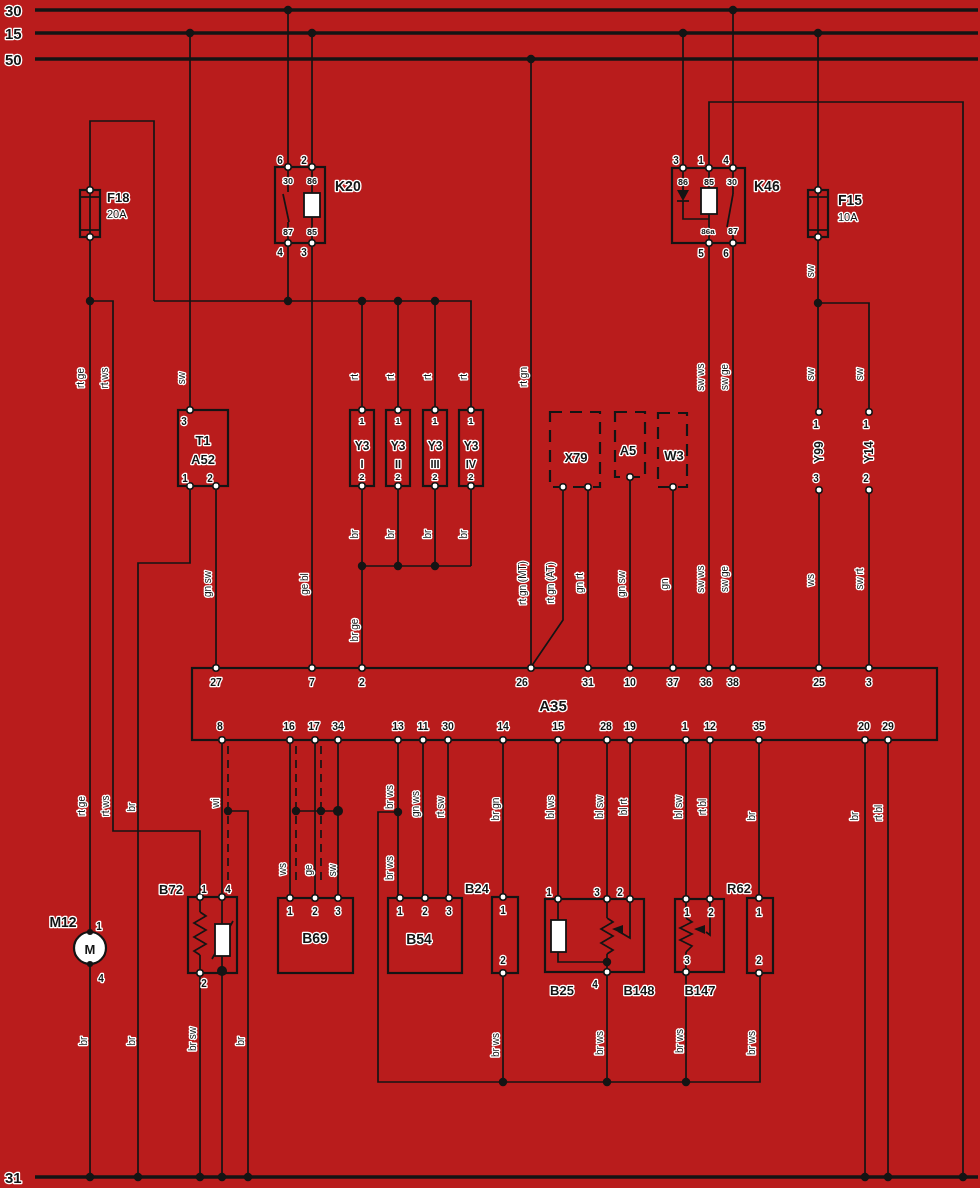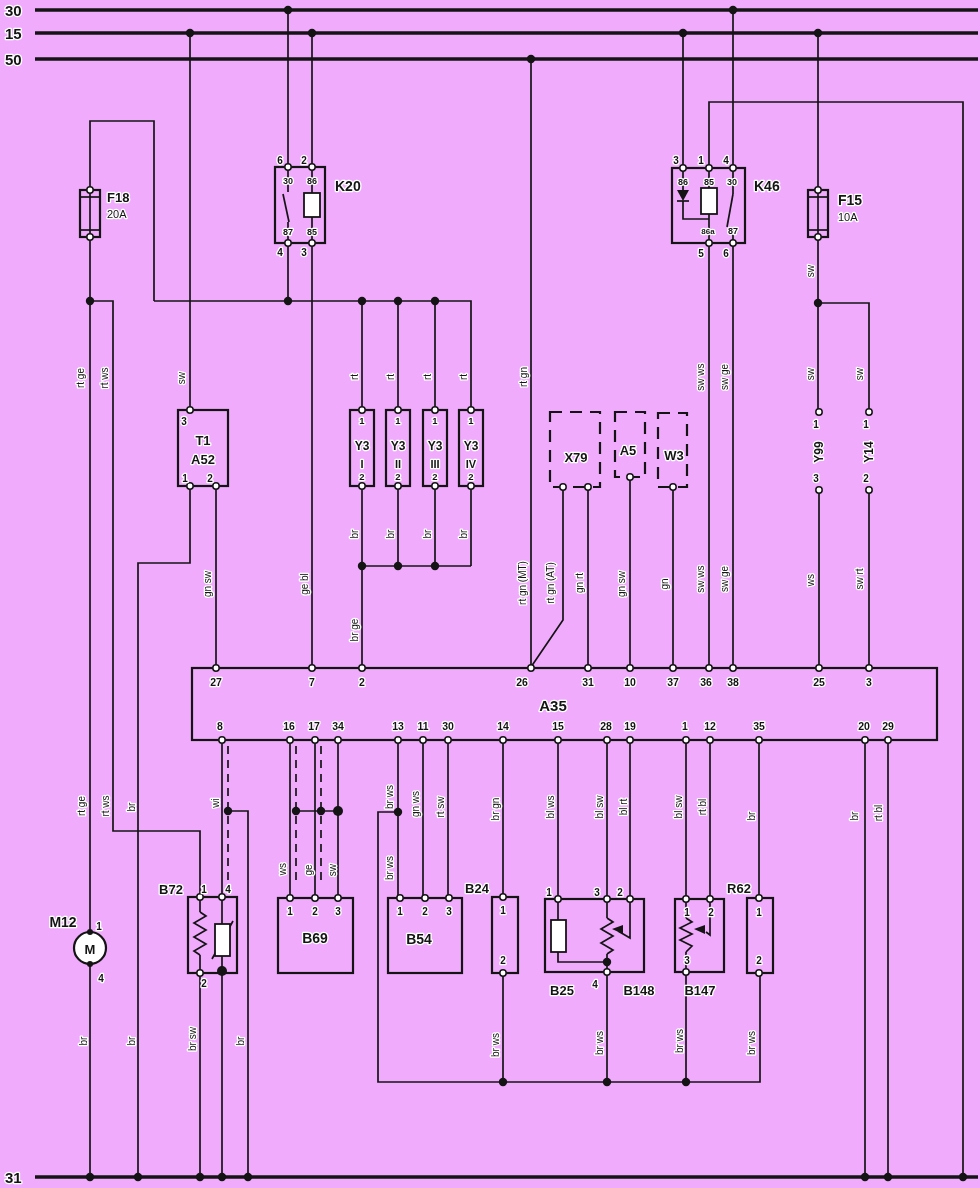--- a/index.html
+++ b/index.html
@@ -1,16 +1,16 @@
 <!DOCTYPE html>
 <html><head>
 <meta charset="utf-8">
 <style>
   html,body{margin:0;padding:0;background:#d8d8d8;}
-  #stage{position:relative;width:980px;height:1188px;background:#f0abfc;margin:0 auto;
+  #stage{position:relative;width:980px;height:1188px;background:#b91c1c;margin:0 auto;
          font-family:"Liberation Sans",sans-serif;overflow:hidden;}
   svg{position:absolute;left:0;top:0;}
   svg text{font-family:"Liberation Sans",sans-serif;fill:#141414;
            paint-order:stroke;stroke:#ffffff;stroke-width:2.6px;stroke-linejoin:round;}
   svg text.b{font-weight:bold;}
 </style>
 </head>
 <body>
 
 <div id="stage">

